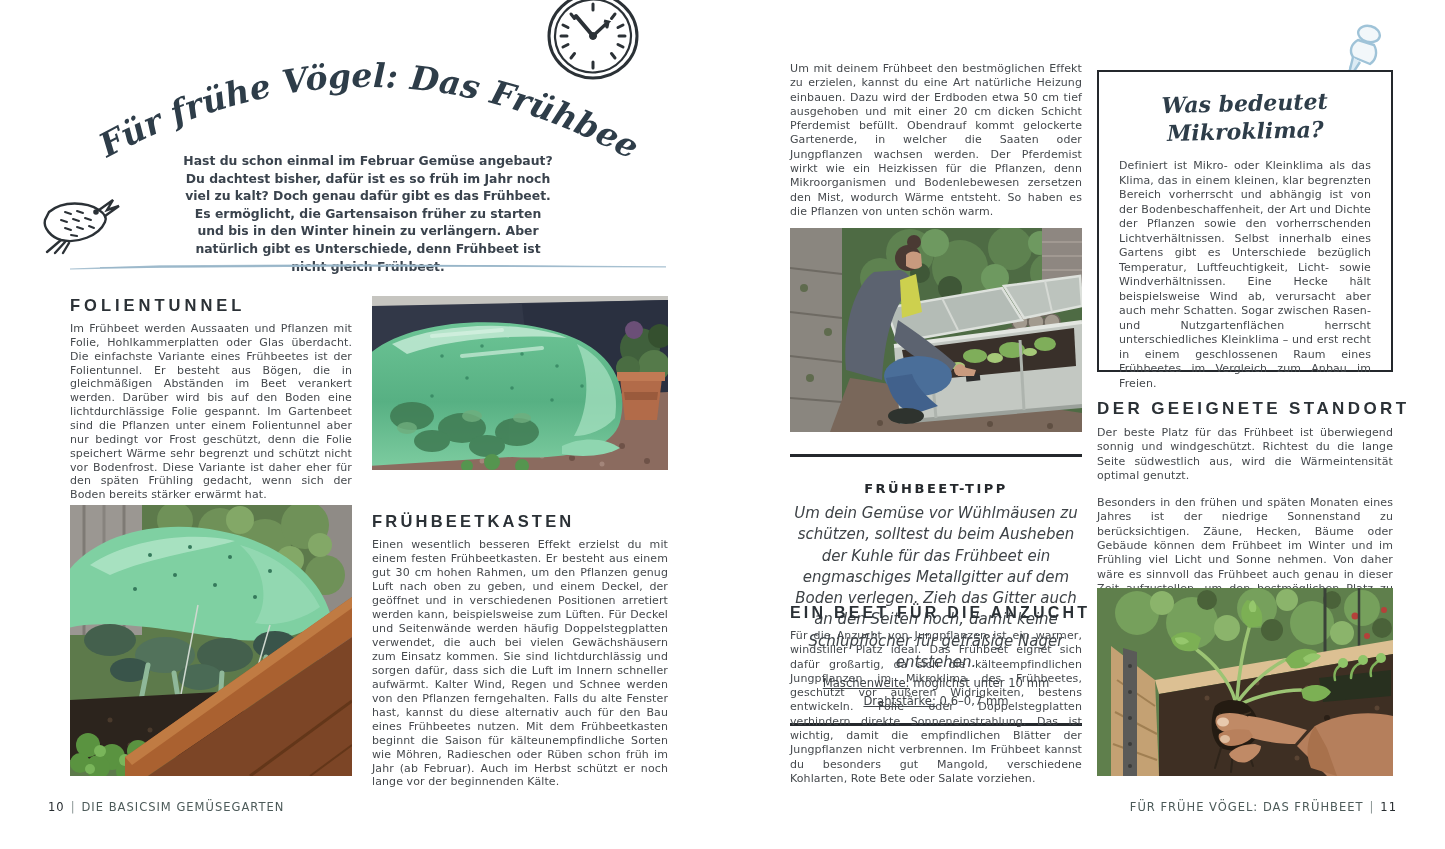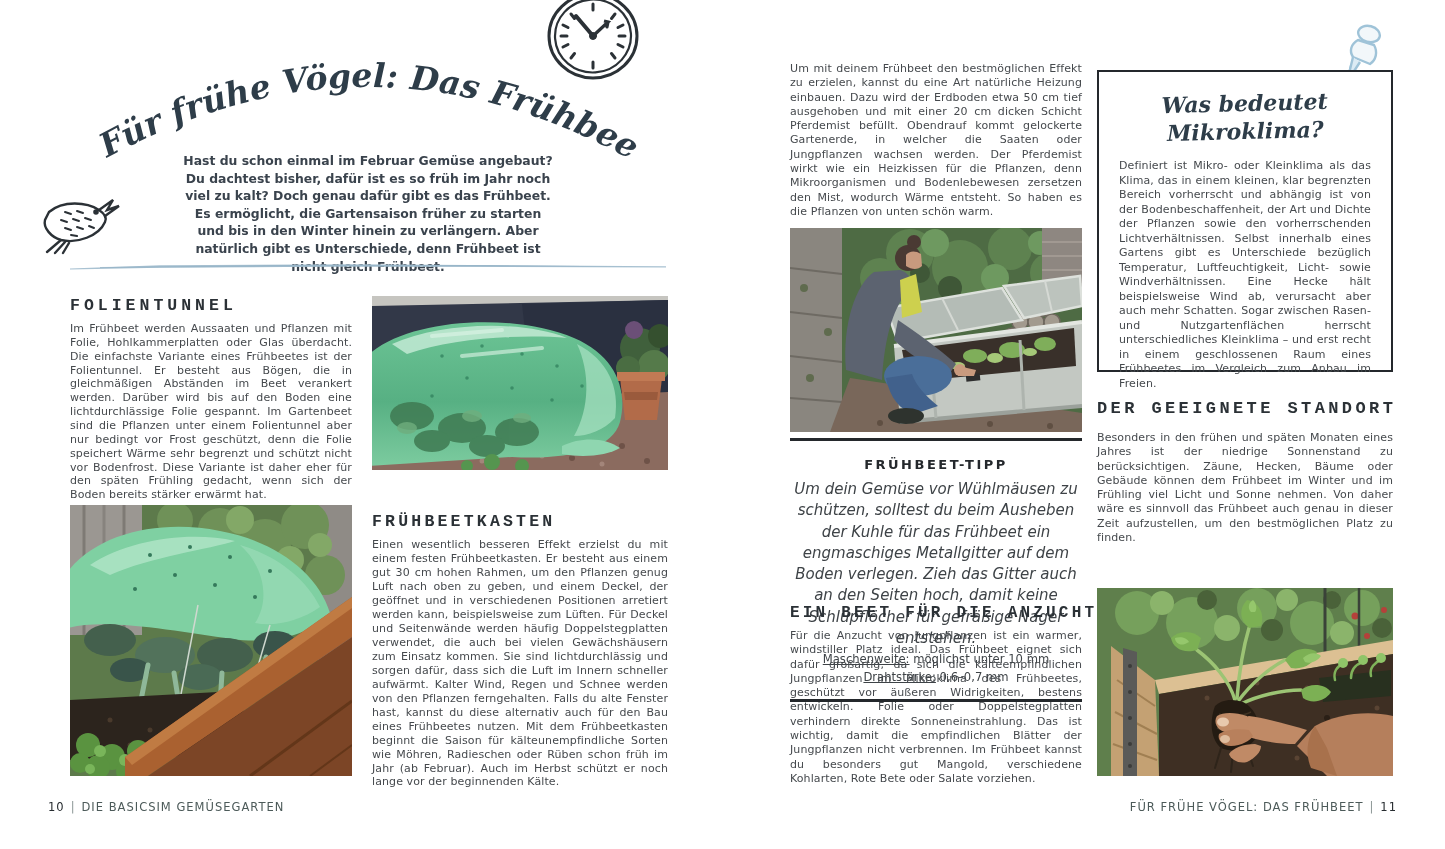--- a/index.html
+++ b/index.html
@@ -7,32 +7,32 @@
     position:relative; width:1445px; height:849px; background:#ffffff;
     font-family:"DejaVu Sans","Liberation Sans",sans-serif; overflow:hidden;
     margin:0 auto;
   }
   .abs{position:absolute;}
   .body-text{
     font-size:11px; line-height:1.26; color:#45494d; text-align:justify;
     letter-spacing:.1px;
   }
   .slab-heading{
-    font-family:Liberation Mono, monospace; font-weight:bold;
+    font-family:Liberation Sans, sans-serif; font-weight:bold;
     color:#2b3136; font-size:16.5px; letter-spacing:4px; white-space:nowrap;
   }
   .intro-text{
     font-size:12.4px; font-weight:bold; color:#3a434d; text-align:center;
     line-height:1.42;
   }
   .script-title{ fill:#2e3d49; font-family:"DejaVu Serif","Liberation Serif",serif;
     font-style:italic; font-weight:bold; }
   .tip-box{
     border-top:3px solid #24282c; border-bottom:3px solid #24282c;
-    padding:16px 4px 13px 4px; box-sizing:border-box; text-align:center;
+    padding:24px 4px 13px 4px; box-sizing:border-box; text-align:center;margin-top:16px;
   }
   .tip-title{ font-size:13px; font-weight:bold; letter-spacing:2.5px; color:#24282c; margin-bottom:7px;}
   .tip-body{ font-size:15px; font-style:italic; color:#3e4347; line-height:1.42; text-align:center;}
   .tip-spec{ font-size:11.6px; color:#3e4347; line-height:1.5; text-align:center;}
   .tip-spec .lbl{ text-decoration:underline; }
   .mikro-box{
     border:2px solid #24282c; box-sizing:border-box; padding:18px 20px 10px 20px;
     background:#fff;
   }
   .mikro-title{
@@ -410,20 +410,21 @@
   <div class="abs mikro-box" style="left:1097px;top:70px;width:296px;height:302px;">
     <div class="mikro-title">
       <span style="display:block;">Was bedeutet</span>
       <span style="display:block;">Mikroklima?</span>
     </div>
     <div class="body-text" style="line-height:1.32;">Definiert ist Mikro- oder Kleinklima als das Klima, das in einem kleinen, klar begrenzten Bereich vorherrscht und abhängig ist von der Bodenbeschaffenheit, der Art und Dichte der Pflanzen sowie den vorherrschenden Lichtverhältnissen. Selbst innerhalb eines Gartens gibt es Unterschiede bezüglich Temperatur, Luftfeuchtigkeit, Licht- sowie Windverhältnissen. Eine Hecke hält beispielsweise Wind ab, verursacht aber auch mehr Schatten. Sogar zwischen Rasen- und Nutzgartenflächen herrscht unterschiedliches Kleinklima – und erst recht in einem geschlossenen Raum eines Frühbeetes im Vergleich zum Anbau im Freien.</div>
   </div>
 
   <div class="abs" style="left:1097px;top:399px;width:296px;">
     <div class="slab-heading" style="font-size:17px;letter-spacing:3.4px;">DER GEEIGNETE STANDORT</div>
+    <p class="body-text m0" style="margin-top:7px;line-height:1.3;">Der beste Platz für das Frühbeet ist überwiegend sonnig und windgeschützt. Richtest du die lange Seite südwestlich aus, wird die Wärmeintensität optimal genutzt.</p>
     <p class="body-text mt" style="line-height:1.3;">Besonders in den frühen und späten Monaten eines Jahres ist der niedrige Sonnenstand zu berücksichtigen. Zäune, Hecken, Bäume oder Gebäude können dem Frühbeet im Winter und im Frühling viel Licht und Sonne nehmen. Von daher wäre es sinnvoll das Frühbeet auch genau in dieser Zeit aufzustellen, um den bestmöglichen Platz zu finden.</p>
   </div>
 
   <svg class="abs photo" style="left:1097px;top:588px;" width="296" height="188" viewBox="0 0 296 188">
     <rect width="296" height="188" fill="#5f7f4c"></rect>
     <g fill="#76a05c">
       <circle cx="40" cy="25" r="22"></circle>
         <circle cx="95" cy="35" r="26"></circle>
         <circle cx="160" cy="20" r="20"></circle>
       <circle cx="215" cy="35" r="22"></circle>

